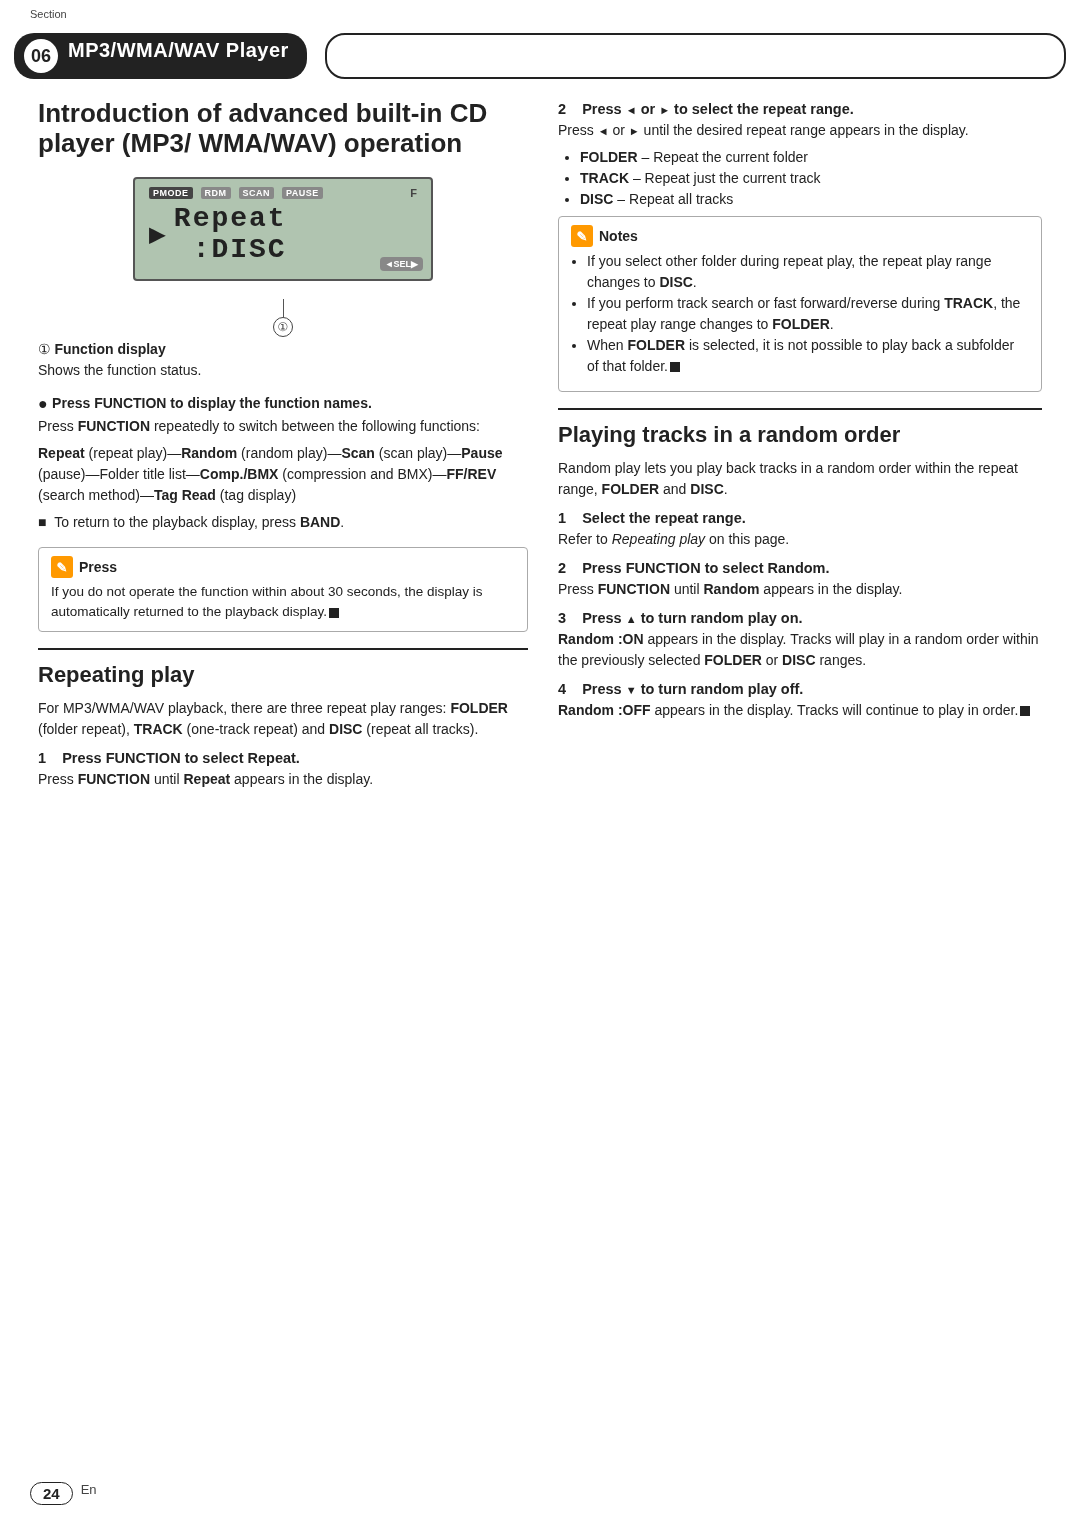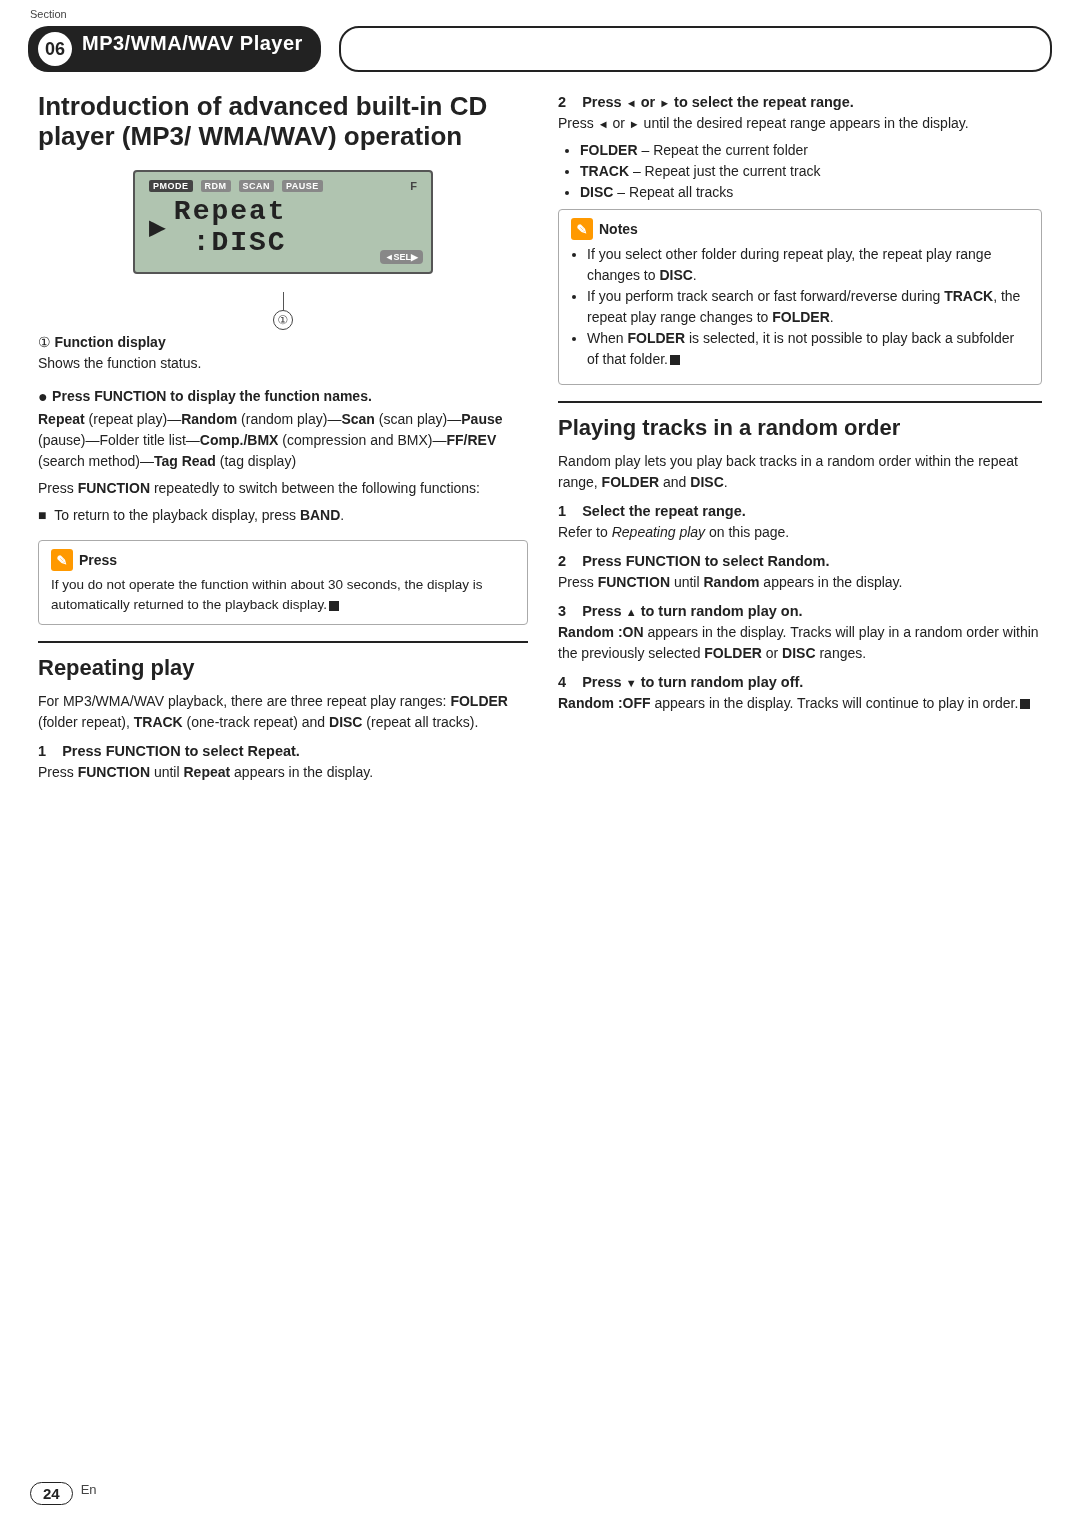--- a/index.html
+++ b/index.html
@@ -10,23 +10,24 @@
       font-family: Arial, Helvetica, sans-serif;
       font-size: 15px;
       color: #222;
       position: relative;
     }
 
     
     .header {
       display: flex;
       align-items: stretch;
-      padding: 0 28px;
+      padding: 0 14px;
       padding-top: 8px;
       gap: 0;
+      margin-top: 7px;
     }
     .section-label {
       font-size: 11px;
       color: #444;
       position: absolute;
       top: 8px;
       left: 30px;
     }
     .header-section-box {
       display: flex;
@@ -339,24 +340,24 @@
       </div>
       <div class="body-text">Shows the function status.</div>
     </div>
 
     <div class="section-block">
       <div class="section-heading">
         <span style="font-size:16px;vertical-align:middle;">● </span>
         <b>Press FUNCTION to display the function names.</b>
       </div>
       <div class="body-text">
+        Press <b>FUNCTION</b> repeatedly to switch between the following functions:
+      </div>
+      <div class="body-text">
         <b>Repeat</b> (repeat play)—<b>Random</b> (random play)—<b>Scan</b> (scan play)—<b>Pause</b> (pause)—Folder title list—<b>Comp./BMX</b> (compression and BMX)—<b>FF/REV</b> (search method)—<b>Tag Read</b> (tag display)
-      </div>
-      <div class="body-text">
-        Press <b>FUNCTION</b> repeatedly to switch between the following functions:
       </div>
       <div class="body-text">
         ■ &nbsp;To return to the playback display, press <b>BAND</b>.
       </div>
     </div>
 
     <div class="note-box">
       <div class="note-header">
         <div class="note-icon">✎</div>
         <span>Press</span>

